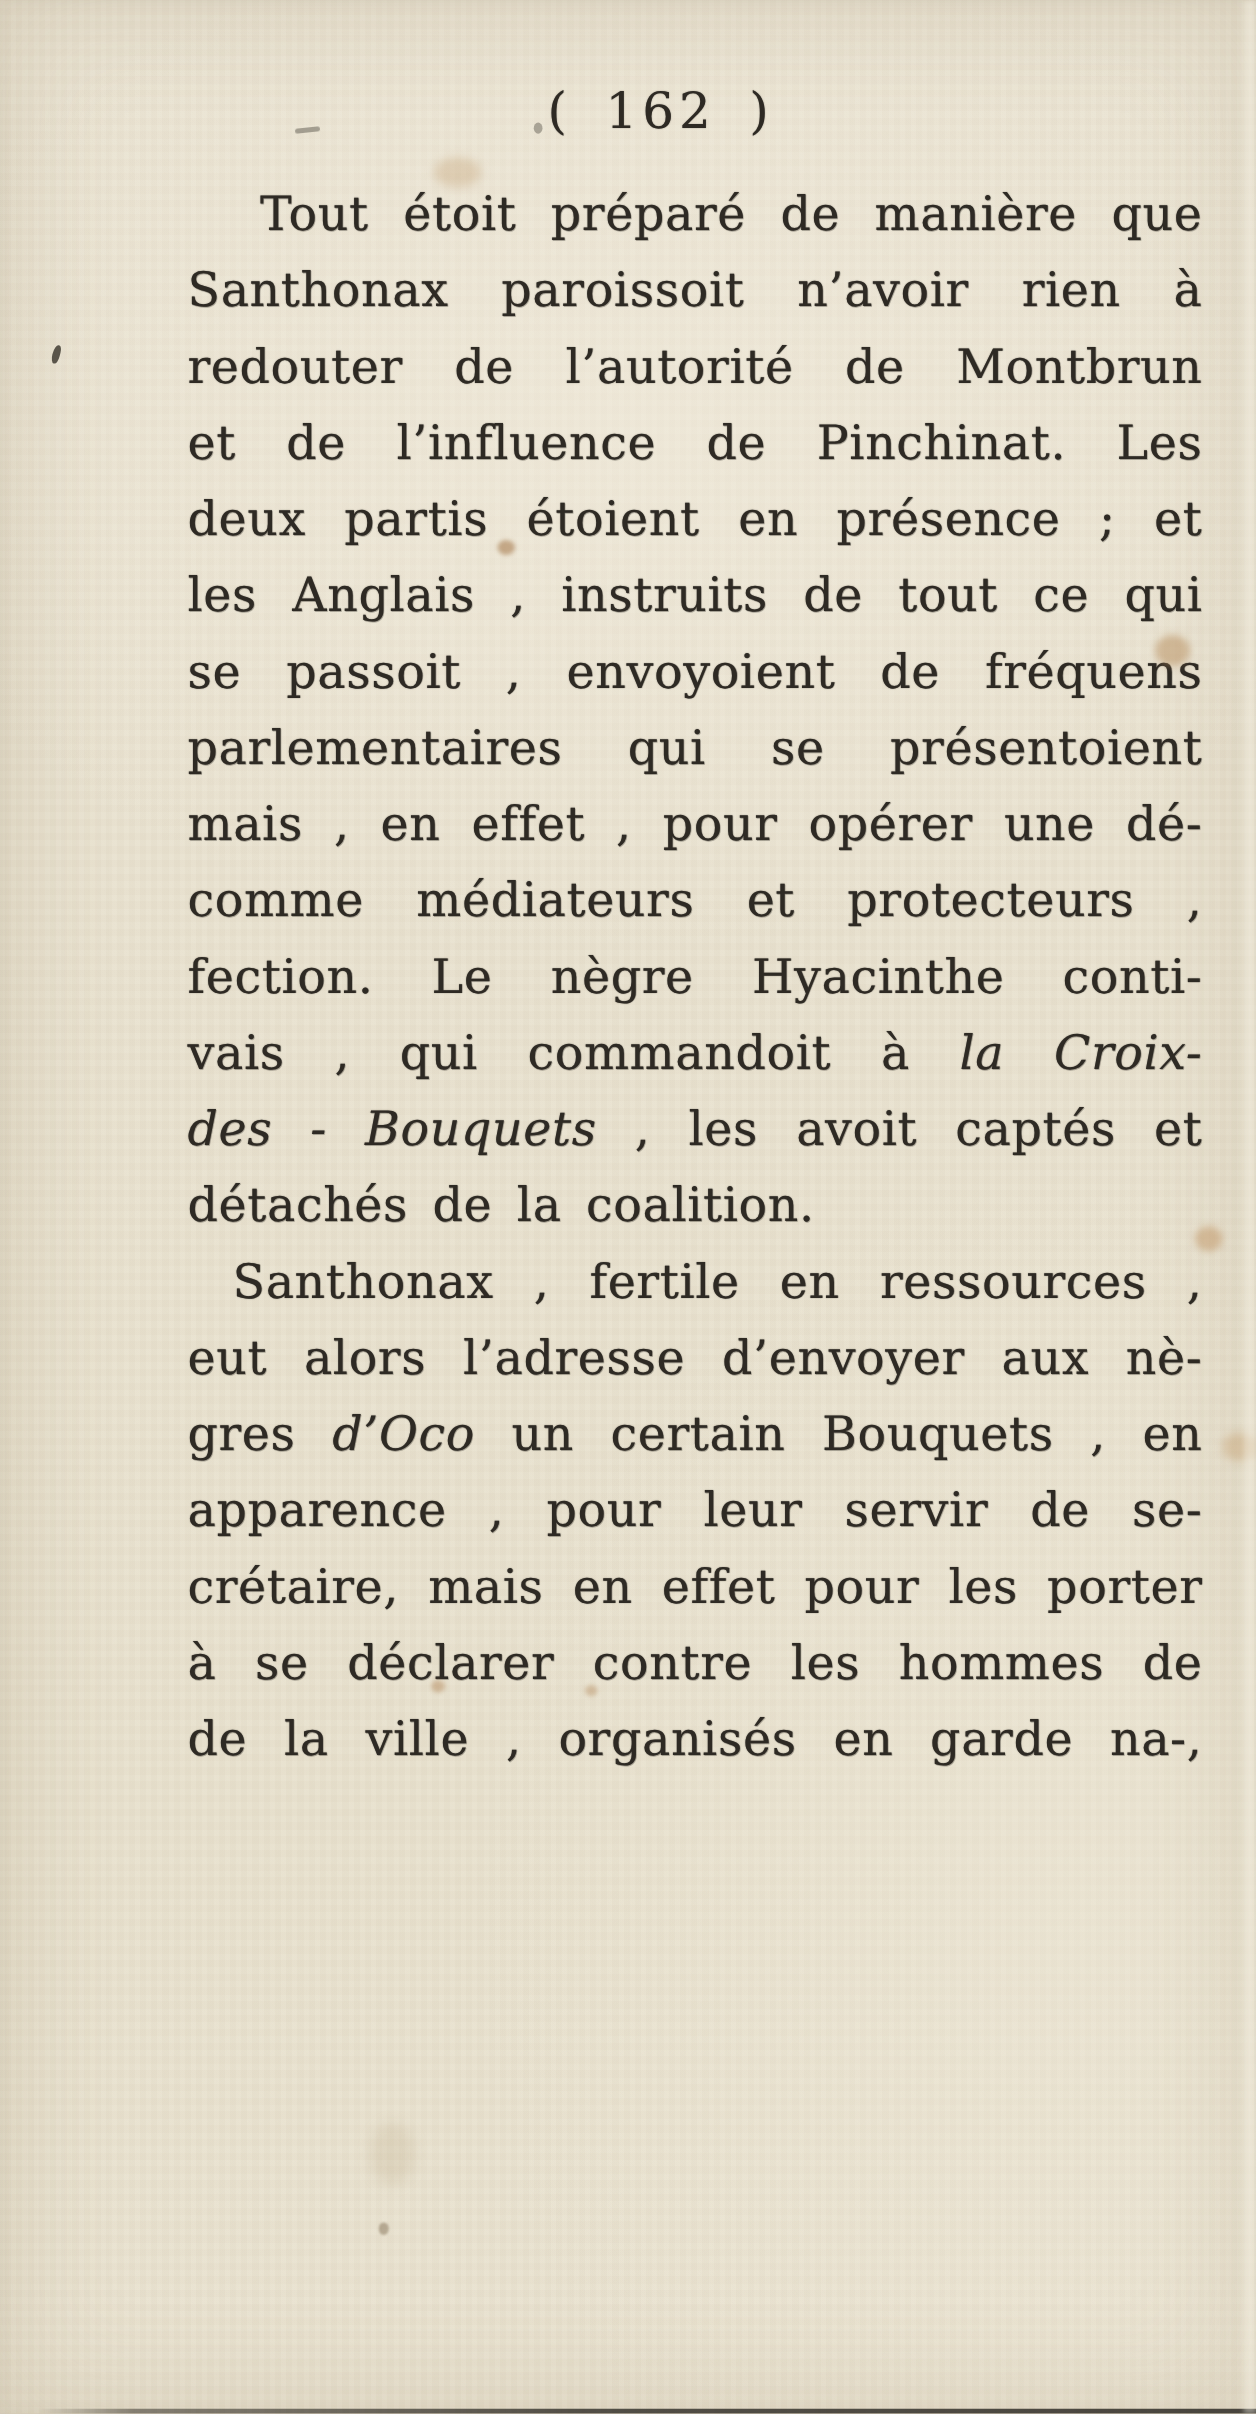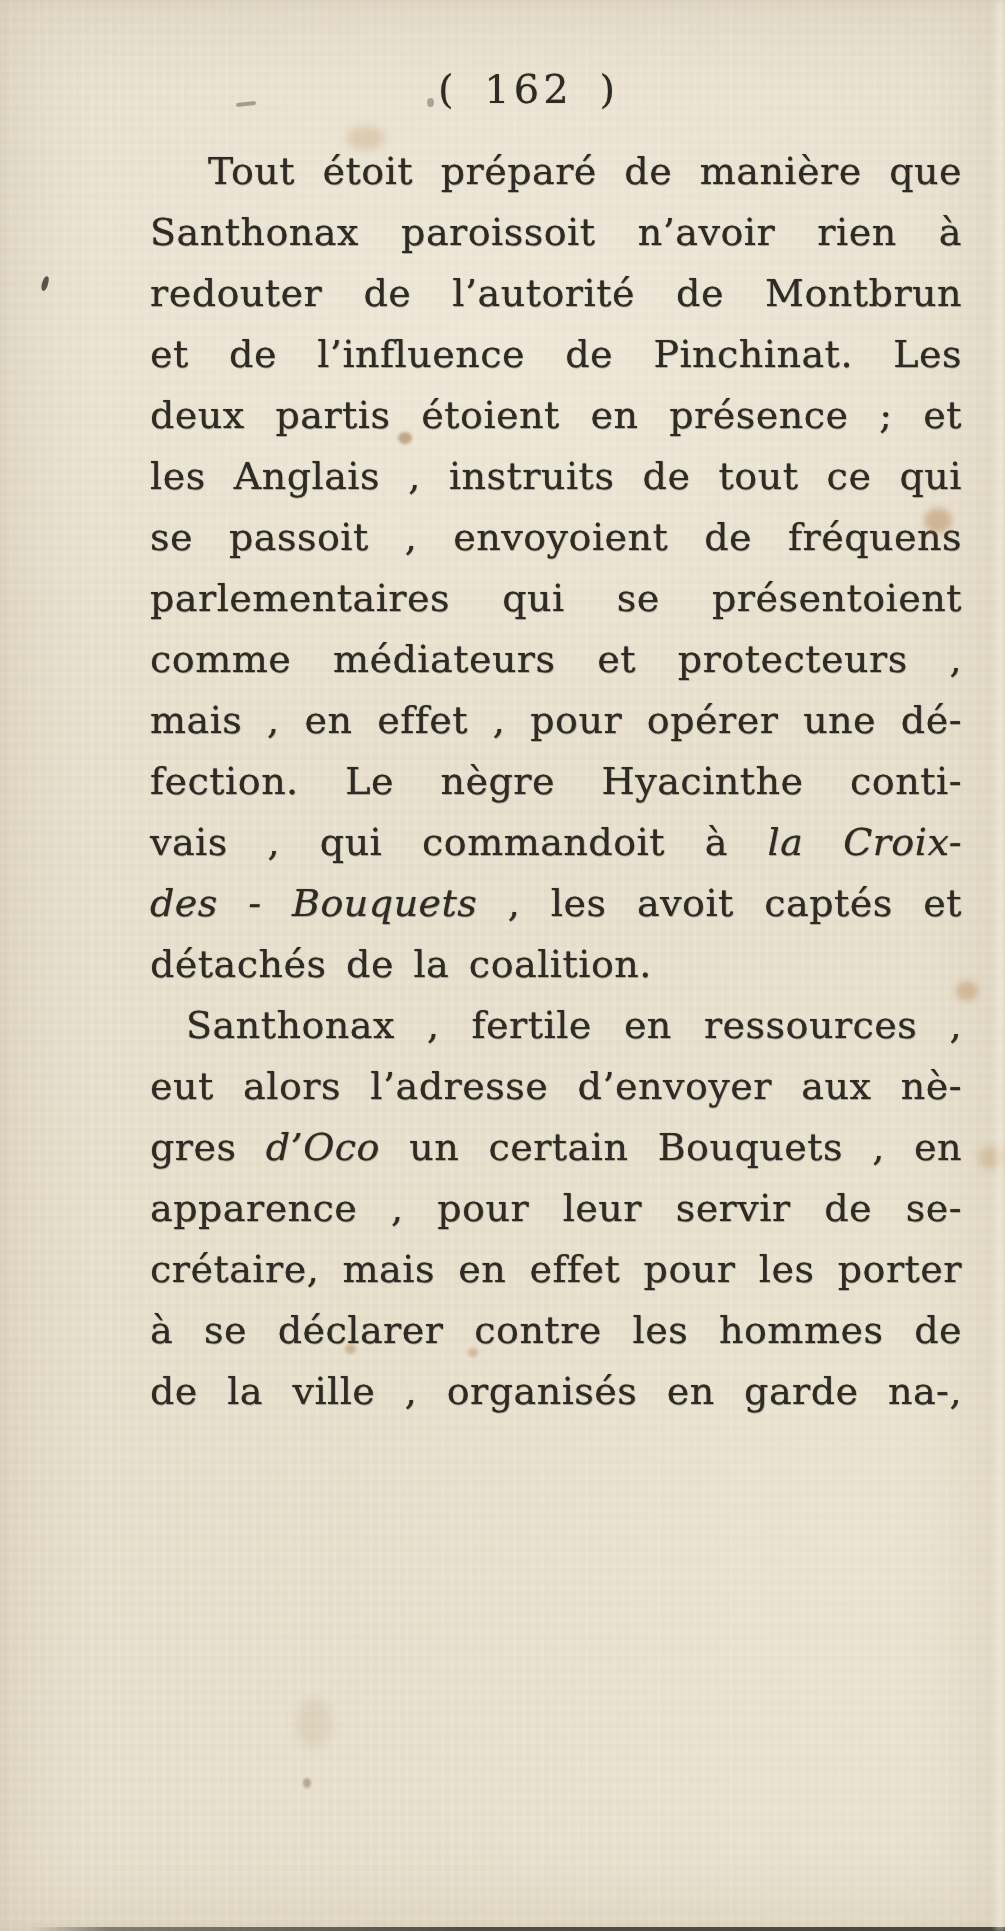--- a/index.html
+++ b/index.html
@@ -59,22 +59,22 @@
 
   <div class="page-text">
       <div class="line indent"><span>Tout étoit préparé de manière que</span></div>
       <div class="line"><span>Santhonax paroissoit n’avoir rien à</span></div>
       <div class="line"><span>redouter de l’autorité de Montbrun</span></div>
       <div class="line"><span>et de l’influence de Pinchinat. Les</span></div>
       <div class="line"><span>deux partis étoient en présence ; et</span></div>
       <div class="line"><span>les Anglais , instruits de tout ce qui</span></div>
       <div class="line"><span>se passoit , envoyoient de fréquens</span></div>
       <div class="line"><span>parlementaires qui se présentoient</span></div>
+      <div class="line"><span>mais , en effet , pour opérer une dé-</span></div>
       <div class="line"><span>comme médiateurs et protecteurs ,</span></div>
-      <div class="line"><span>mais , en effet , pour opérer une dé-</span></div>
       <div class="line"><span>fection. Le nègre Hyacinthe conti-</span></div>
       <div class="line"><span>vais , qui commandoit à </span><span class="it">la Croix-</span></div>
       <div class="line"><span class="it">des - Bouquets</span><span> , les avoit captés et</span></div>
       <div class="line no-just"><span>détachés de la coalition.</span></div>
       <div class="line indent2"><span>Santhonax , fertile en ressources ,</span></div>
       <div class="line"><span>eut alors l’adresse d’envoyer aux nè-</span></div>
       <div class="line"><span>gres </span><span class="it">d’Oco</span><span> un certain Bouquets , en</span></div>
       <div class="line"><span>apparence , pour leur servir de se-</span></div>
       <div class="line"><span>crétaire, mais en effet pour les porter</span></div>
       <div class="line"><span>à se déclarer contre les hommes de</span></div>

